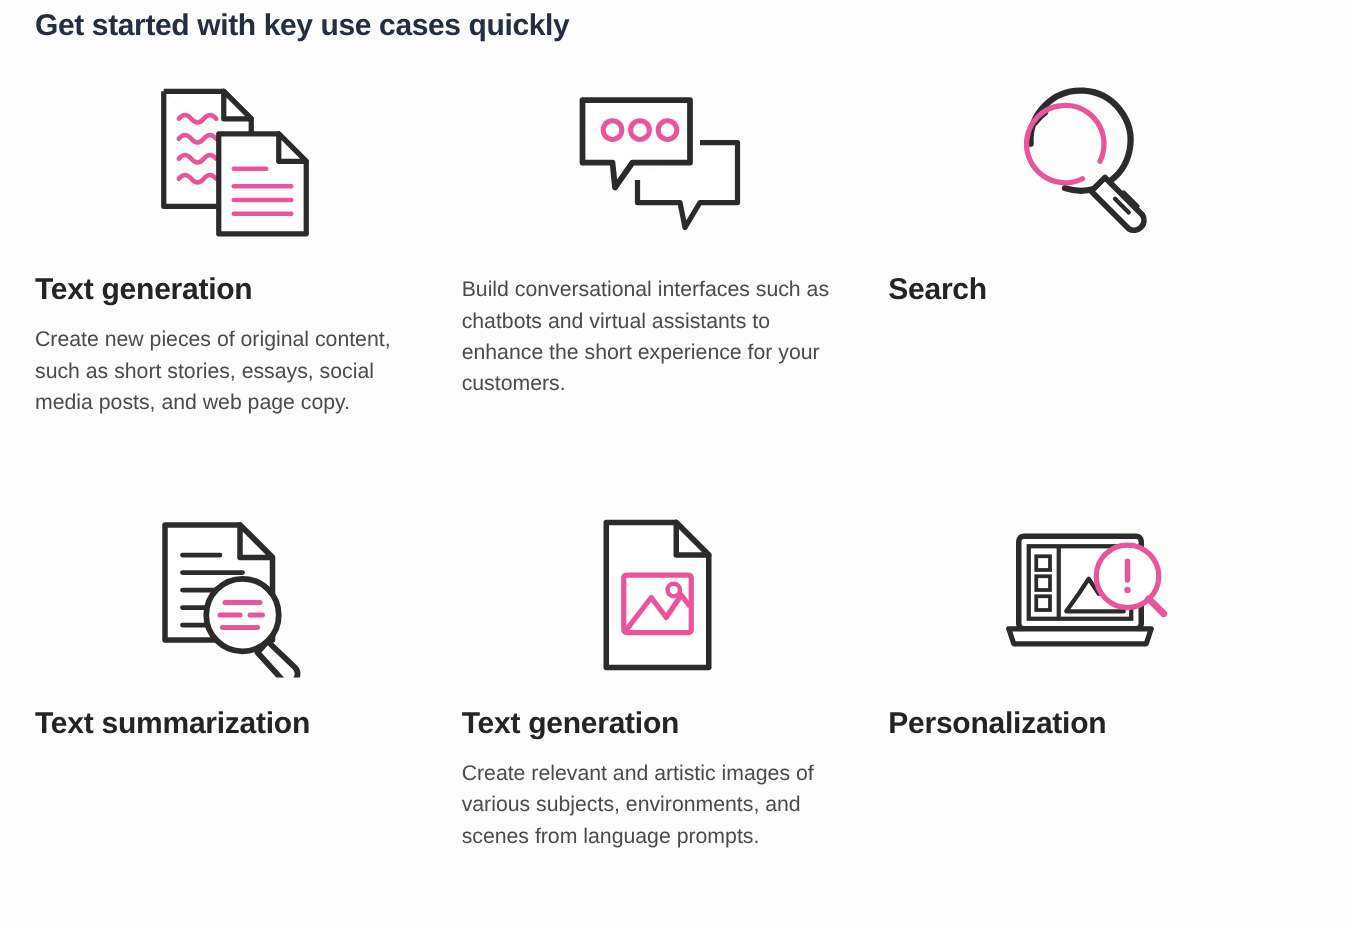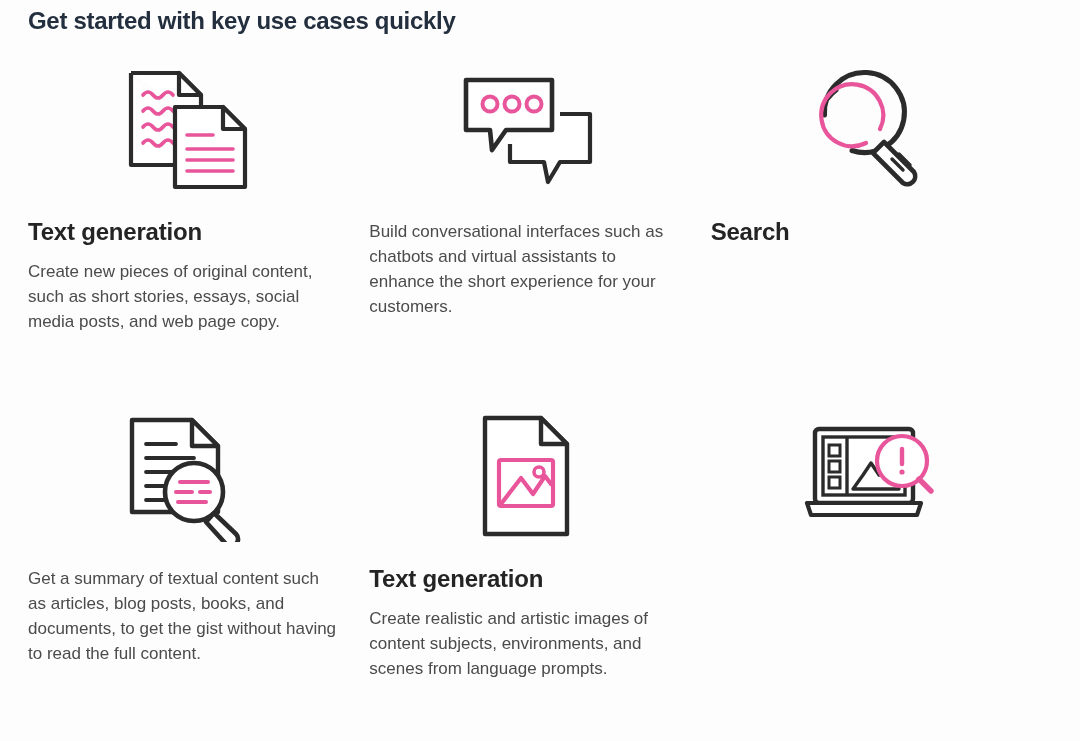--- a/index.html
+++ b/index.html
@@ -157,37 +157,37 @@
           <circle cx="76" cy="80" r="29" fill="#ffffff" stroke="#2b2b2b" stroke-width="4.6"></circle>
           <g stroke="#e8559a" stroke-width="4" stroke-linecap="round">
             <line x1="62" y1="70" x2="90" y2="70"></line>
             <line x1="58" y1="80" x2="74" y2="80"></line>
             <line x1="82" y1="80" x2="92" y2="80"></line>
             <line x1="60" y1="90" x2="88" y2="90"></line>
           </g>
           <path d="M96 101 L118 122 a7 7 0 0 1 -10 10 L88 110 Z" fill="#ffffff" stroke="#2b2b2b" stroke-width="4.6" stroke-linejoin="round"></path>
         </svg>
       </div>
-      <div class="card-desc">Get a summary of textual content such as articles, blog posts, books, and documents, to get the gist without having to read the full content.</div>
+      <div class="card-title">Text summarization</div>
     </div>
 
     <div class="card row2">
       <div class="icon-wrap">
         <svg width="110" height="130" viewBox="0 0 110 130">
           <g fill="#ffffff" stroke="#2b2b2b" stroke-width="4.4" stroke-linejoin="round">
             <path d="M14 6 H70 L96 32 V122 H14 Z"></path>
             <path d="M70 6 V32 H96 Z"></path>
           </g>
           <rect x="28" y="48" width="54" height="46" rx="2" fill="none" stroke="#e8559a" stroke-width="4.2"></rect>
           <path d="M30 92 L50 66 L62 82 L74 64 L80 72" fill="none" stroke="#e8559a" stroke-width="4.2" stroke-linejoin="round" stroke-linecap="round"></path>
           <circle cx="68" cy="60" r="5" fill="none" stroke="#e8559a" stroke-width="3.6"></circle>
         </svg>
       </div>
       <div class="card-title">Text generation</div>
-      <div class="card-desc">Create realistic and artistic images of content subjects, environments, and scenes from language prompts.</div>
+      <div class="card-desc">Create relevant and artistic images of various subjects, environments, and scenes from language prompts.</div>
     </div>
 
     <div class="card row2">
       <div class="icon-wrap">
         <svg width="140" height="120" viewBox="0 0 140 120">
           <rect x="18" y="12" width="98" height="74" rx="4" fill="#ffffff" stroke="#2b2b2b" stroke-width="4.4"></rect>
           <rect x="26" y="20" width="82" height="58" fill="none" stroke="#2b2b2b" stroke-width="3.4"></rect>
           <line x1="50" y1="20" x2="50" y2="78" stroke="#2b2b2b" stroke-width="3.4"></line>
           <g fill="none" stroke="#2b2b2b" stroke-width="3">
             <rect x="32" y="28" width="11" height="11"></rect>
@@ -195,18 +195,19 @@
             <rect x="32" y="60" width="11" height="11"></rect>
           </g>
           <path d="M56 72 L66 58 L74 46 L82 58 L88 34 L98 56 L102 72 Z" fill="#ffffff" stroke="#2b2b2b" stroke-width="3.4" stroke-linejoin="round"></path>
           <path d="M10 86 H124 L120 98 H14 Z" fill="#ffffff" stroke="#2b2b2b" stroke-width="4.2" stroke-linejoin="round"></path>
           <circle cx="105" cy="44" r="25" fill="#ffffff" stroke="#e8559a" stroke-width="4.2"></circle>
           <line x1="122" y1="62" x2="134" y2="74" stroke="#e8559a" stroke-width="5.4" stroke-linecap="round"></line>
           <line x1="105" y1="32" x2="105" y2="47" stroke="#e8559a" stroke-width="4.4" stroke-linecap="round"></line>
           <circle cx="105" cy="55" r="2.6" fill="#e8559a"></circle>
         </svg>
       </div>
+      <div class="card-title">Personalization</div>
     </div>
 
   </div>
 
 
 </div>
 
 </body></html>

